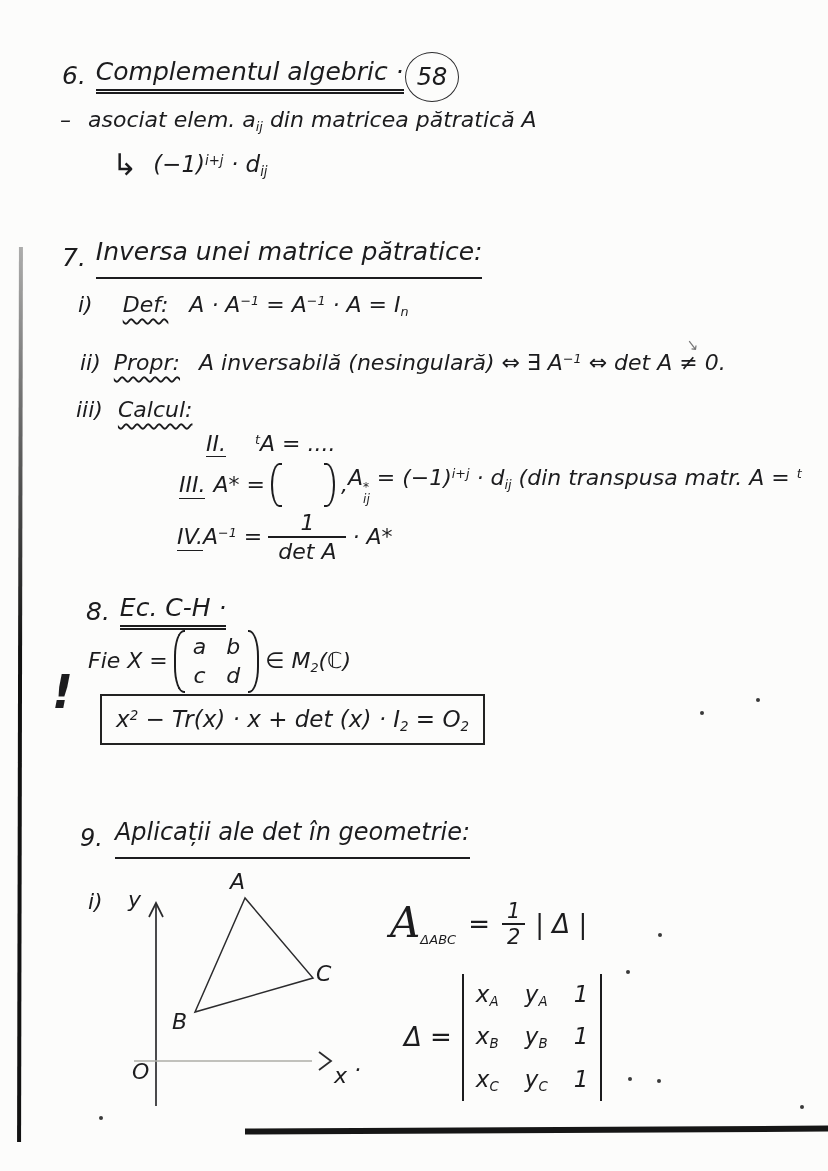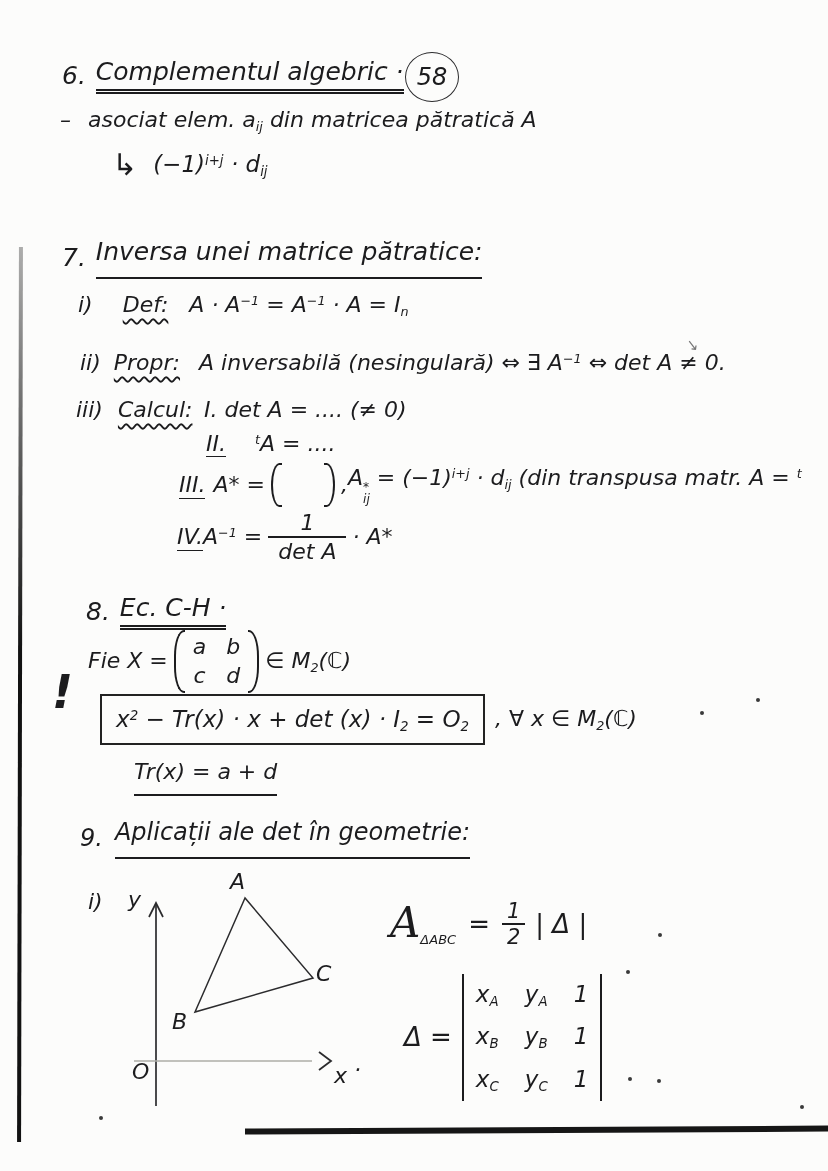--- a/index.html
+++ b/index.html
@@ -105,23 +105,20 @@
     <span class="uw" style="margin:0 12px 0 6px;">Propr:</span>
     <span><span>A inversabilă (nesingulară) ⇔ ∃ A</span><span class="sup">−1</span><span> ⇔ det A ≠ 0.</span></span>
   </div>
   <div class="hw penmark" style="left:686px;top:336px;transform:rotate(8deg);">↘</div>
 
   <div class="hw" style="left:76px;top:396px;">
     <span>iii)</span>
     <span class="uw" style="margin-left:8px;">Calcul:</span>
   </div>
 
-  <div class="hw" style="left:204px;top:396px;">
-    <span>I.</span><span> det A = .... (≠ 0)</span>
-  </div>
 
   <div class="hw" style="left:206px;top:430px;">
     <span class="num-u">II.</span>
     <span style="margin-left:22px;"><span class="sup">t</span><span>A = ....</span></span>
   </div>
 
   <div class="hw row" style="left:179px;top:463px;">
     <span class="num-u">III.</span>
     <span style="margin-left:8px;"> A* =</span>
     <span class="matrix">
@@ -163,26 +160,22 @@
       </span>
       <span class="paren pr"></span>
     </span>
     <span><span>∈ M</span><span class="sub">2</span><span>(ℂ)</span></span>
   </div>
 
   <div class="hw exclaim" style="left:52px;top:664px;">!</div>
 
   <div class="hw row" style="left:100px;top:694px;">
     <span class="ch-box" style="font-size:23px;text-align:right;"><span>x</span><span class="sup">2</span><span> − Tr(x) · x + det (x) · I</span><span class="sub">2</span><span> = O</span><span class="sub">2</span></span>
-    <span style="margin-left:10px;"><span>, ∀ x ∈ M</span><span class="sub">2</span><span>(ℂ)</span></span>
-  </div>
-
-  <div class="hw" style="left:134px;top:758px;">
-    <span class="u1">Tr(x) = a + d</span>
-  </div>
+  </div>
+
 
   <div class="hw sz24 row" style="left:80px;top:817px;">
     <span style="margin-right:12px;">9.</span>
     <span class="u1">Aplicații ale det în geometrie:</span>
   </div>
 
   <div class="hw" style="left:88px;top:888px;">i)</div>
   <div class="hw" style="left:128px;top:886px;">y</div>
 
   <svg style="position:absolute;left:70px;top:856px;" width="310" height="256" viewBox="0 0 310 256">

